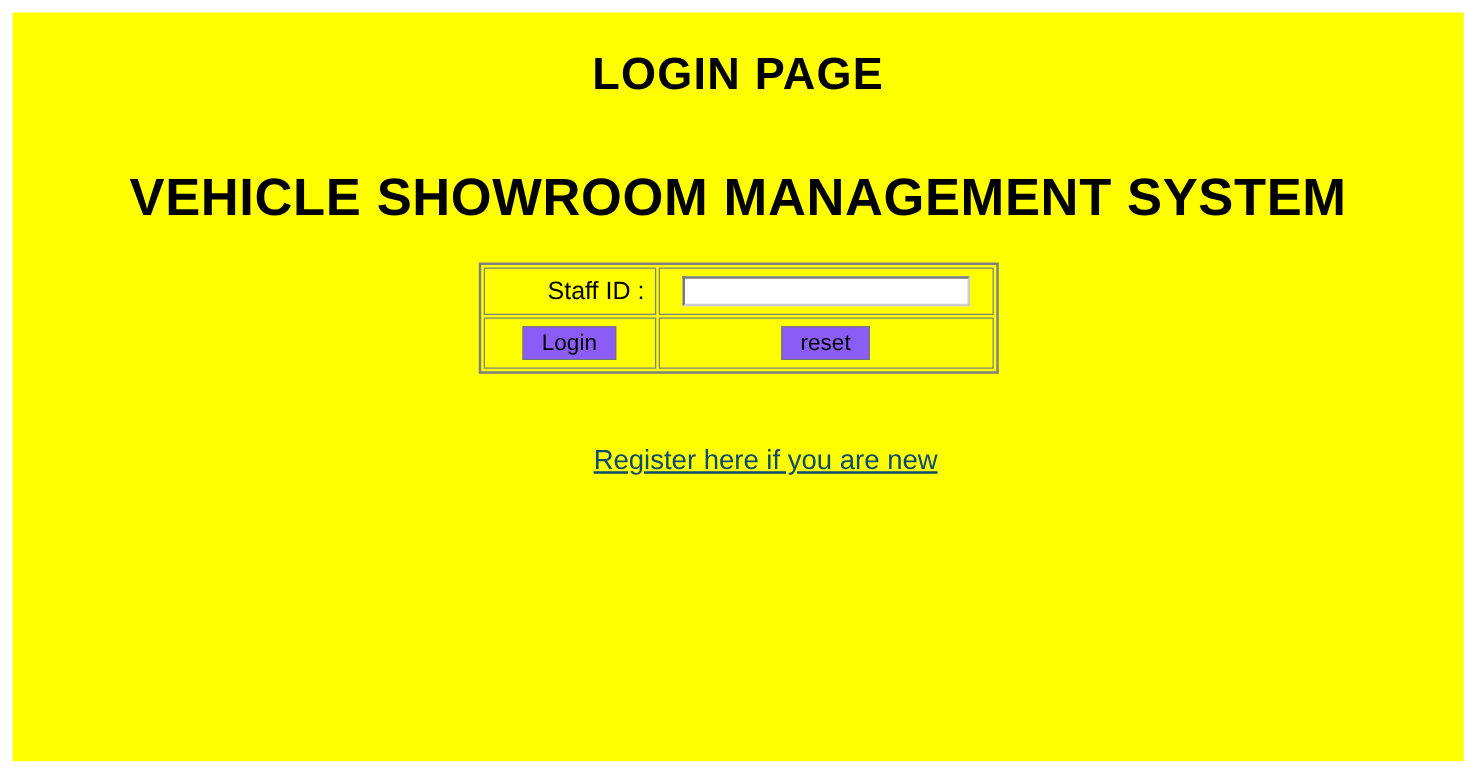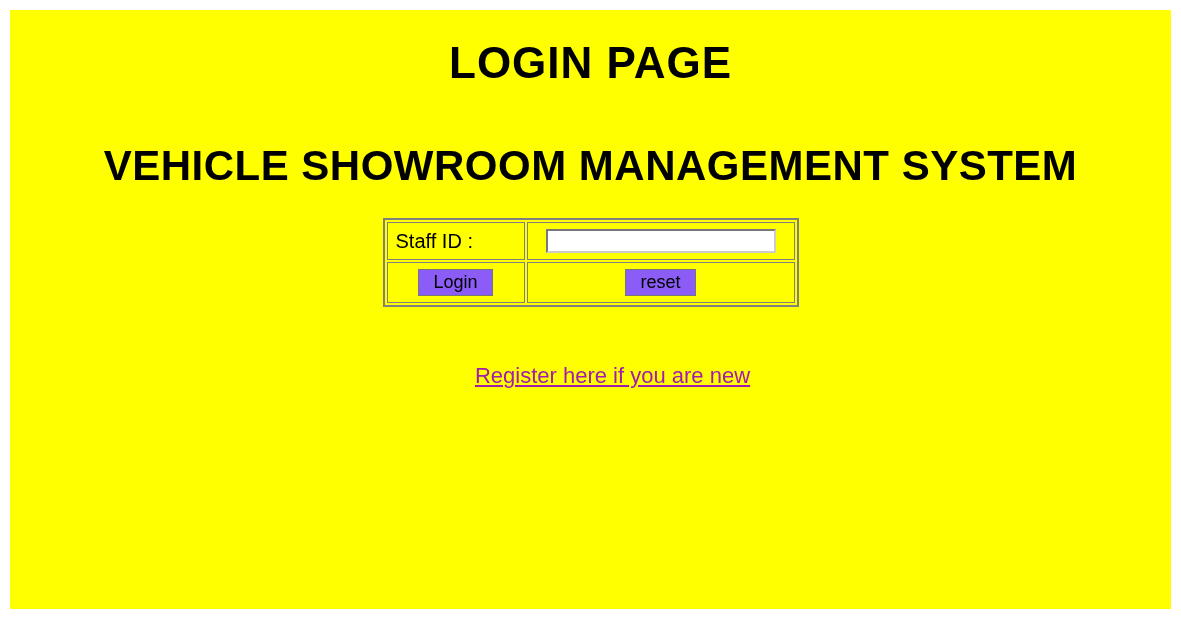--- a/index.html
+++ b/index.html
@@ -17,21 +17,21 @@
     }
     .panel {
       background: #ffff00;
       width: 100%;
       height: 100%;
       box-sizing: border-box;
       text-align: center;
       padding-top: 10px;
     }
     h1.title {
-      font-size: 44px;
+      font-size: 36px;
       font-weight: 900;
       letter-spacing: 1px;
       margin: 18px 0 36px 0;
       color: #000;
     }
     h1.subtitle {
       font-size: 42px;
       font-weight: 900;
       letter-spacing: 0.5px;
       margin: 54px 0 28px 0;
@@ -43,21 +43,21 @@
       margin: 10px auto 0 auto;
       border: 2px solid #808080;
       background: #ffff00;
     }
     table.login-table td {
       border: 1px solid #808080;
       background: #ffff00;
       padding: 6px 8px;
     }
     table.login-table td.label-cell {
-      text-align: left;
+      text-align: right;
       font-size: 20px;
       color: #000;
       width: 120px;
     }
     table.login-table td.input-cell {
       width: 250px;
       text-align: center;
     }
     table.login-table td.btn-cell {
       text-align: center;
@@ -73,21 +73,21 @@
     input.btn, button.btn {
       font-size: 18px;
       padding: 2px 14px;
       background: #8b5cf6;
       border: 1px solid #767676;
       cursor: pointer;
     }
     .register-link {
       display: inline-block;
       margin-top: 56px;
-      color: #a21caf;
+      color: #0c4a6e;
       font-size: 22px;
       margin-left: 44px;
     }
   </style>
 </head>
 <body>
 
 <div class="page">
   <div class="panel">
 

